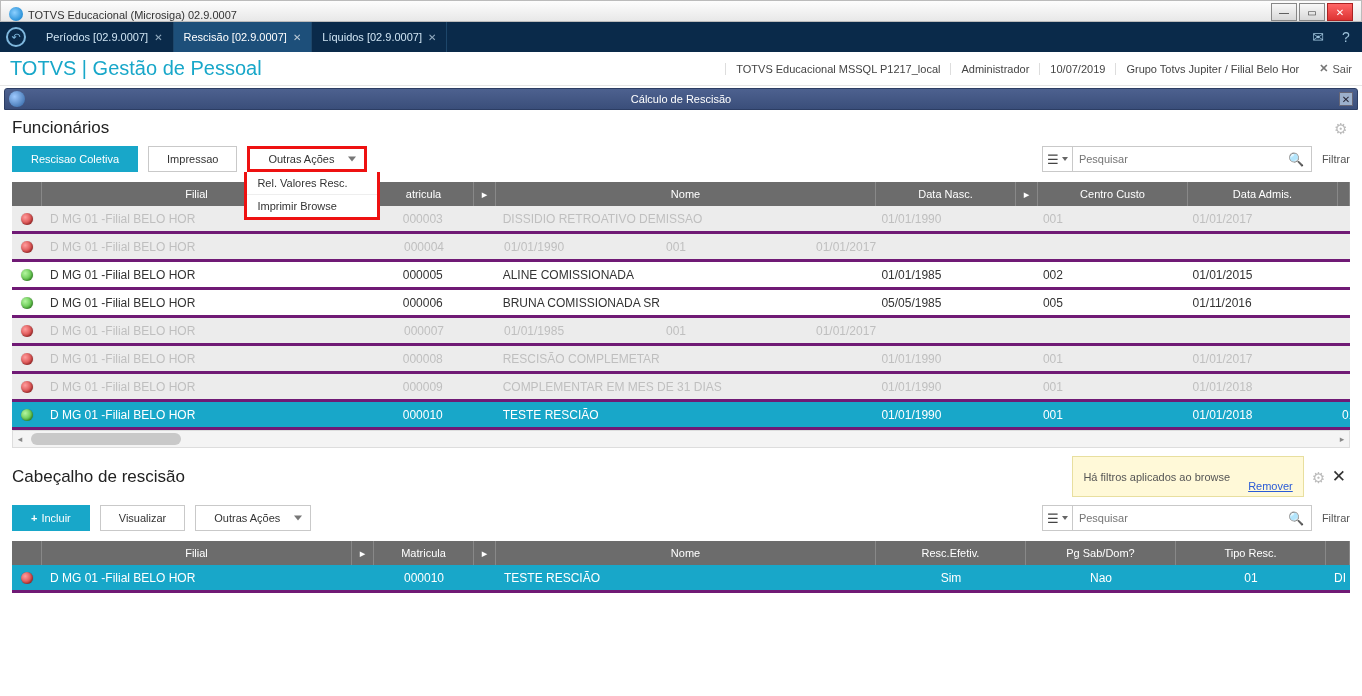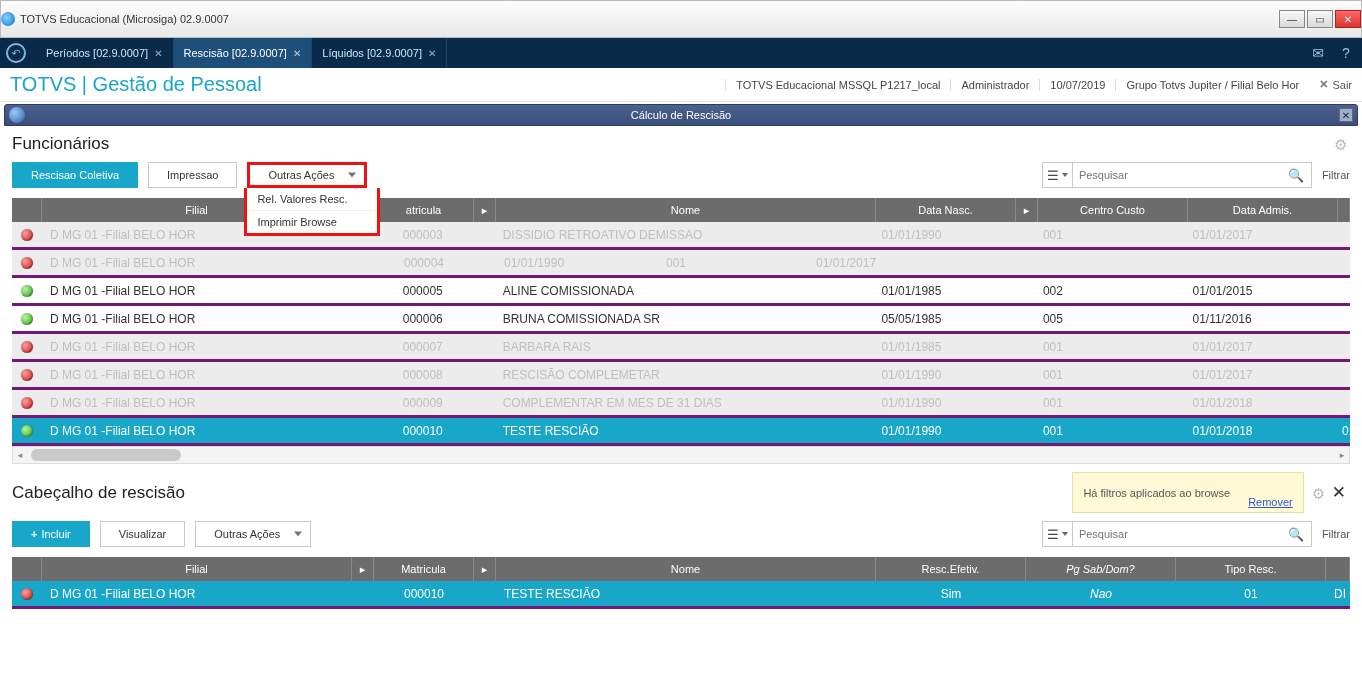--- a/index.html
+++ b/index.html
@@ -1,19 +1,19 @@
 <!DOCTYPE html>
 <html><head>
 <meta charset="utf-8">
 <style>
   * { box-sizing: border-box; margin: 0; padding: 0; font-family: Arial, sans-serif; }
   html, body { width: 1362px; height: 696px; overflow: hidden; background: #fff; }
   
   
-  .window-titlebar { height: 38px; background: linear-gradient(#fdfdfd,#e8e8e8); border: 1px solid #bbb; display: flex; align-items: center; padding: 0 0; font-size: 11px; color: #333; }
+  .window-titlebar { height: 22px; background: linear-gradient(#fdfdfd,#e8e8e8); border: 1px solid #bbb; display: flex; align-items: flex-end; padding: 0 8px; font-size: 11px; color: #333; }
   .window-titlebar .app-icon { width: 14px; height: 14px; border-radius: 50%; background: radial-gradient(circle at 40% 40%, #8cd0ff, #0077c8); margin-right: 5px; }
   .window-titlebar .title { flex: 1; }
   .win-btn { width: 26px; height: 18px; border: 1px solid #888; margin-left: 2px; display: flex; align-items: center; justify-content: center; font-size: 10px; background: linear-gradient(#f8f8f8,#d8d8d8); cursor: pointer; }
   .win-btn.close { background: linear-gradient(#f66,#d33); color: #fff; border-color: #a22; }
   
   
   .tab-bar { height: 30px; background: #0a2a4a; display: flex; align-items: center; padding: 0 6px; }
   .tab-bar .back-circle { width: 20px; height: 20px; border: 2px solid #7fb8de; border-radius: 50%; display:flex;align-items:center;justify-content:center; color:#7fb8de; font-size:11px; margin-right:10px; cursor:pointer; }
   .wtab { color: #cfe4f3; font-size: 11px; padding: 0 10px; height: 30px; display: flex; align-items: center; border-right: 1px solid #1d466a; cursor:pointer; }
   .wtab.active { background: #1d4f7a; color: #fff; }
@@ -97,21 +97,21 @@
   .filter-banner a { color:#2a5bd7; text-decoration:underline; margin-left:18px; cursor:pointer;margin-top:19px;}
   .close-section { font-size:17px; color:#333; cursor:pointer; padding:0 4px;}
   
   
   .d-stat{width:30px;text-align:center;}
   .d-filial{width:310px;}
   .d-arrow{width:22px;text-align:center;}
   .d-mat{width:100px;text-align:center;}
   .d-nome{width:380px;}
   .d-resc{width:150px;text-align:center;align-items:center;}
-  .d-pgs{width:150px;text-align:center;font-style:italic;}
+  .d-pgs{width:150px;text-align:center;}
   .d-tipo{width:150px;text-align:center;}
   .d-filler{flex:1;}
   
 </style>
 </head>
 <body>
 
 <div class="window-titlebar">
   <div class="app-icon"></div>
   <div class="title">TOTVS Educacional (Microsiga) 02.9.0007</div>
@@ -269,21 +269,20 @@
         <div class="gc c-filler"></div>
       </div>
       <div class="gr odd">
         <div class="gc c-stat">
           <div class="status-dot red"></div>
         </div>
         <div class="gc c-filial">D MG 01 -Filial BELO HOR</div>
         <div class="gc c-arrow"></div>
         <div class="gc c-mat">000007</div>
         <div class="gc c-arrow"></div>
-        <div class="gc c-nome">BARBARA RAIS</div>
         <div class="gc c-dnasc">01/01/1985</div>
         <div class="gc c-arrow"></div>
         <div class="gc c-ccusto">001</div>
         <div class="gc c-dadmis">01/01/2017</div>
         <div class="gc c-filler"></div>
       </div>
       <div class="gr odd">
         <div class="gc c-stat">
           <div class="status-dot red"></div>
         </div>

